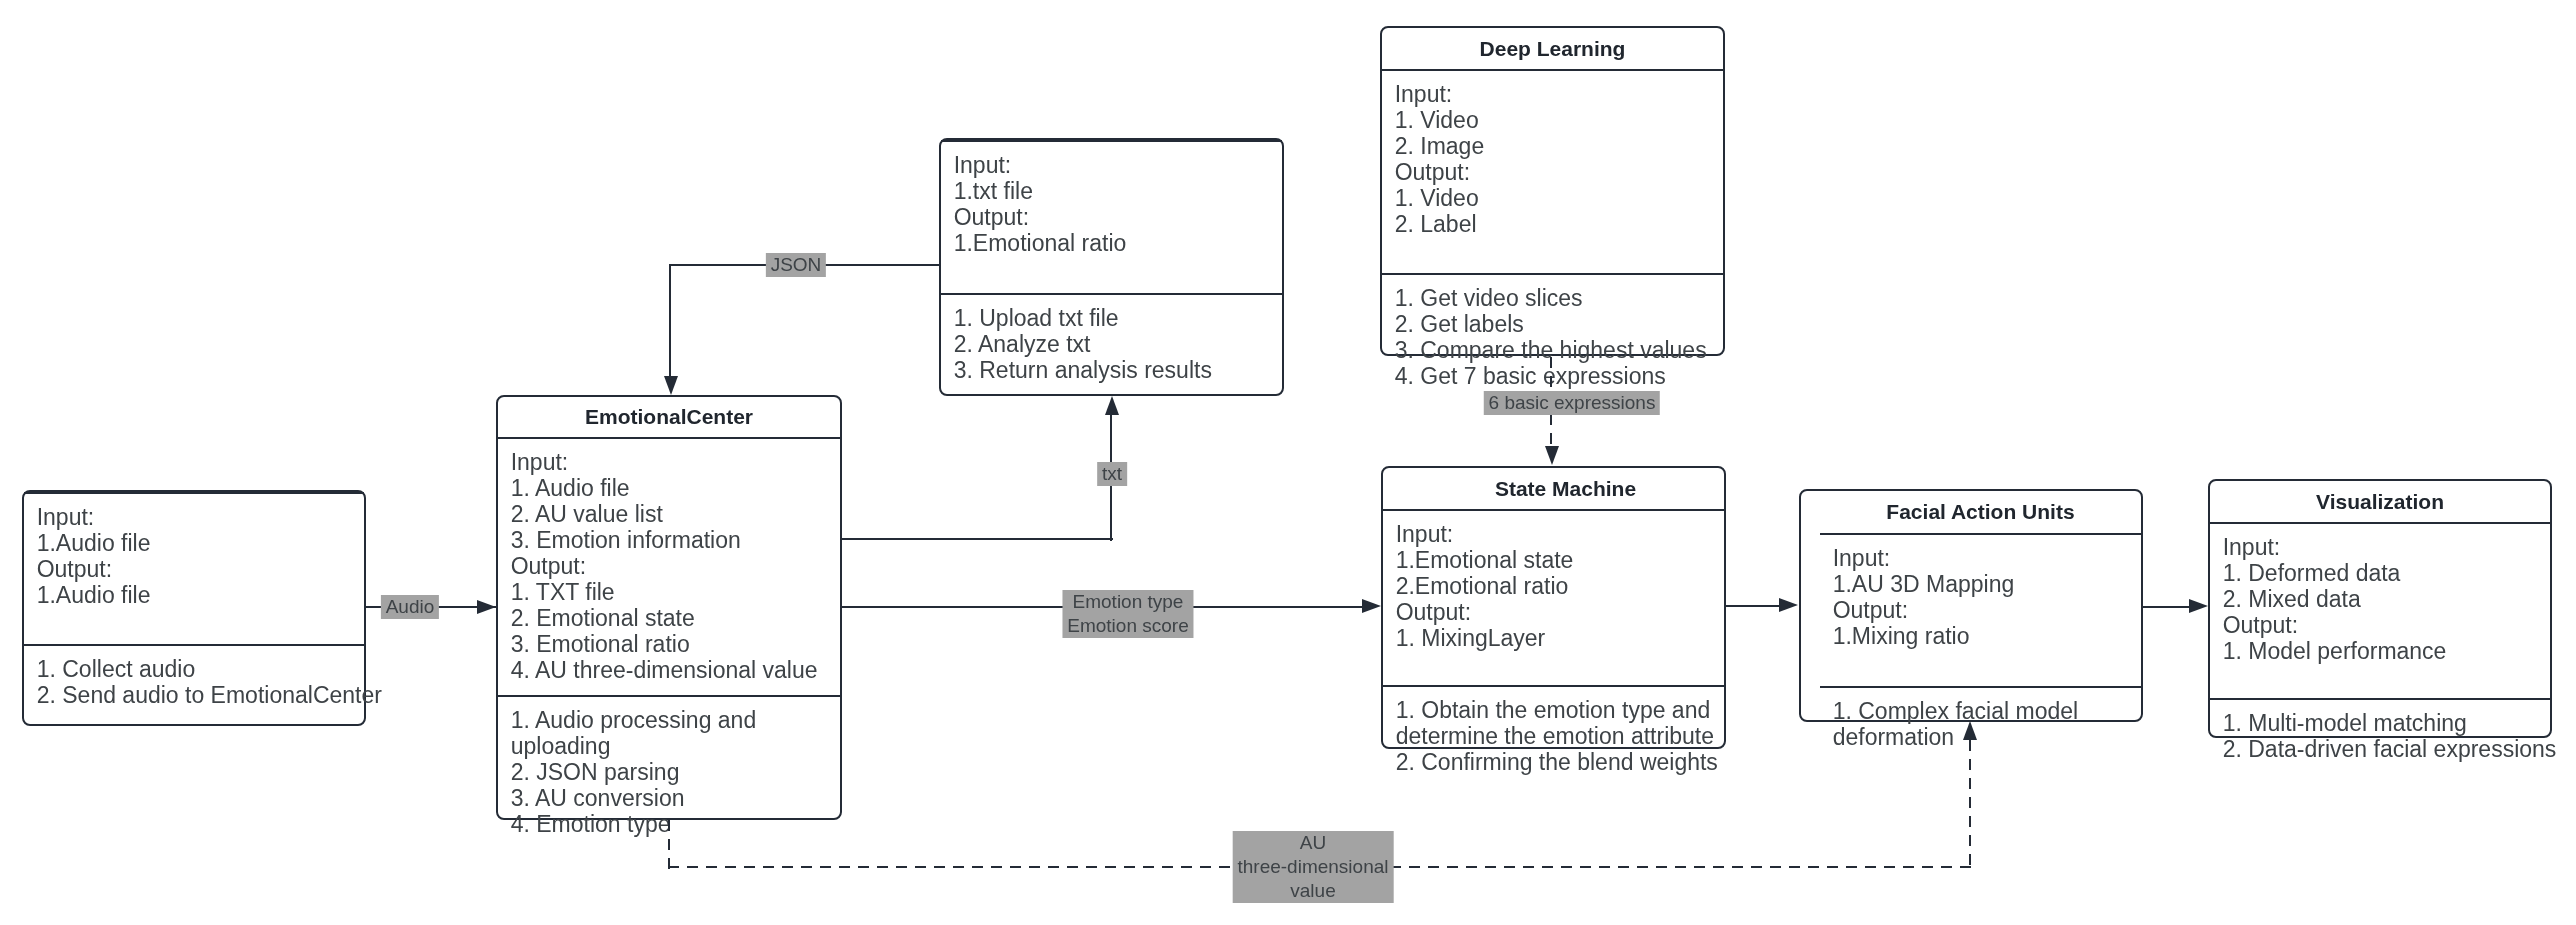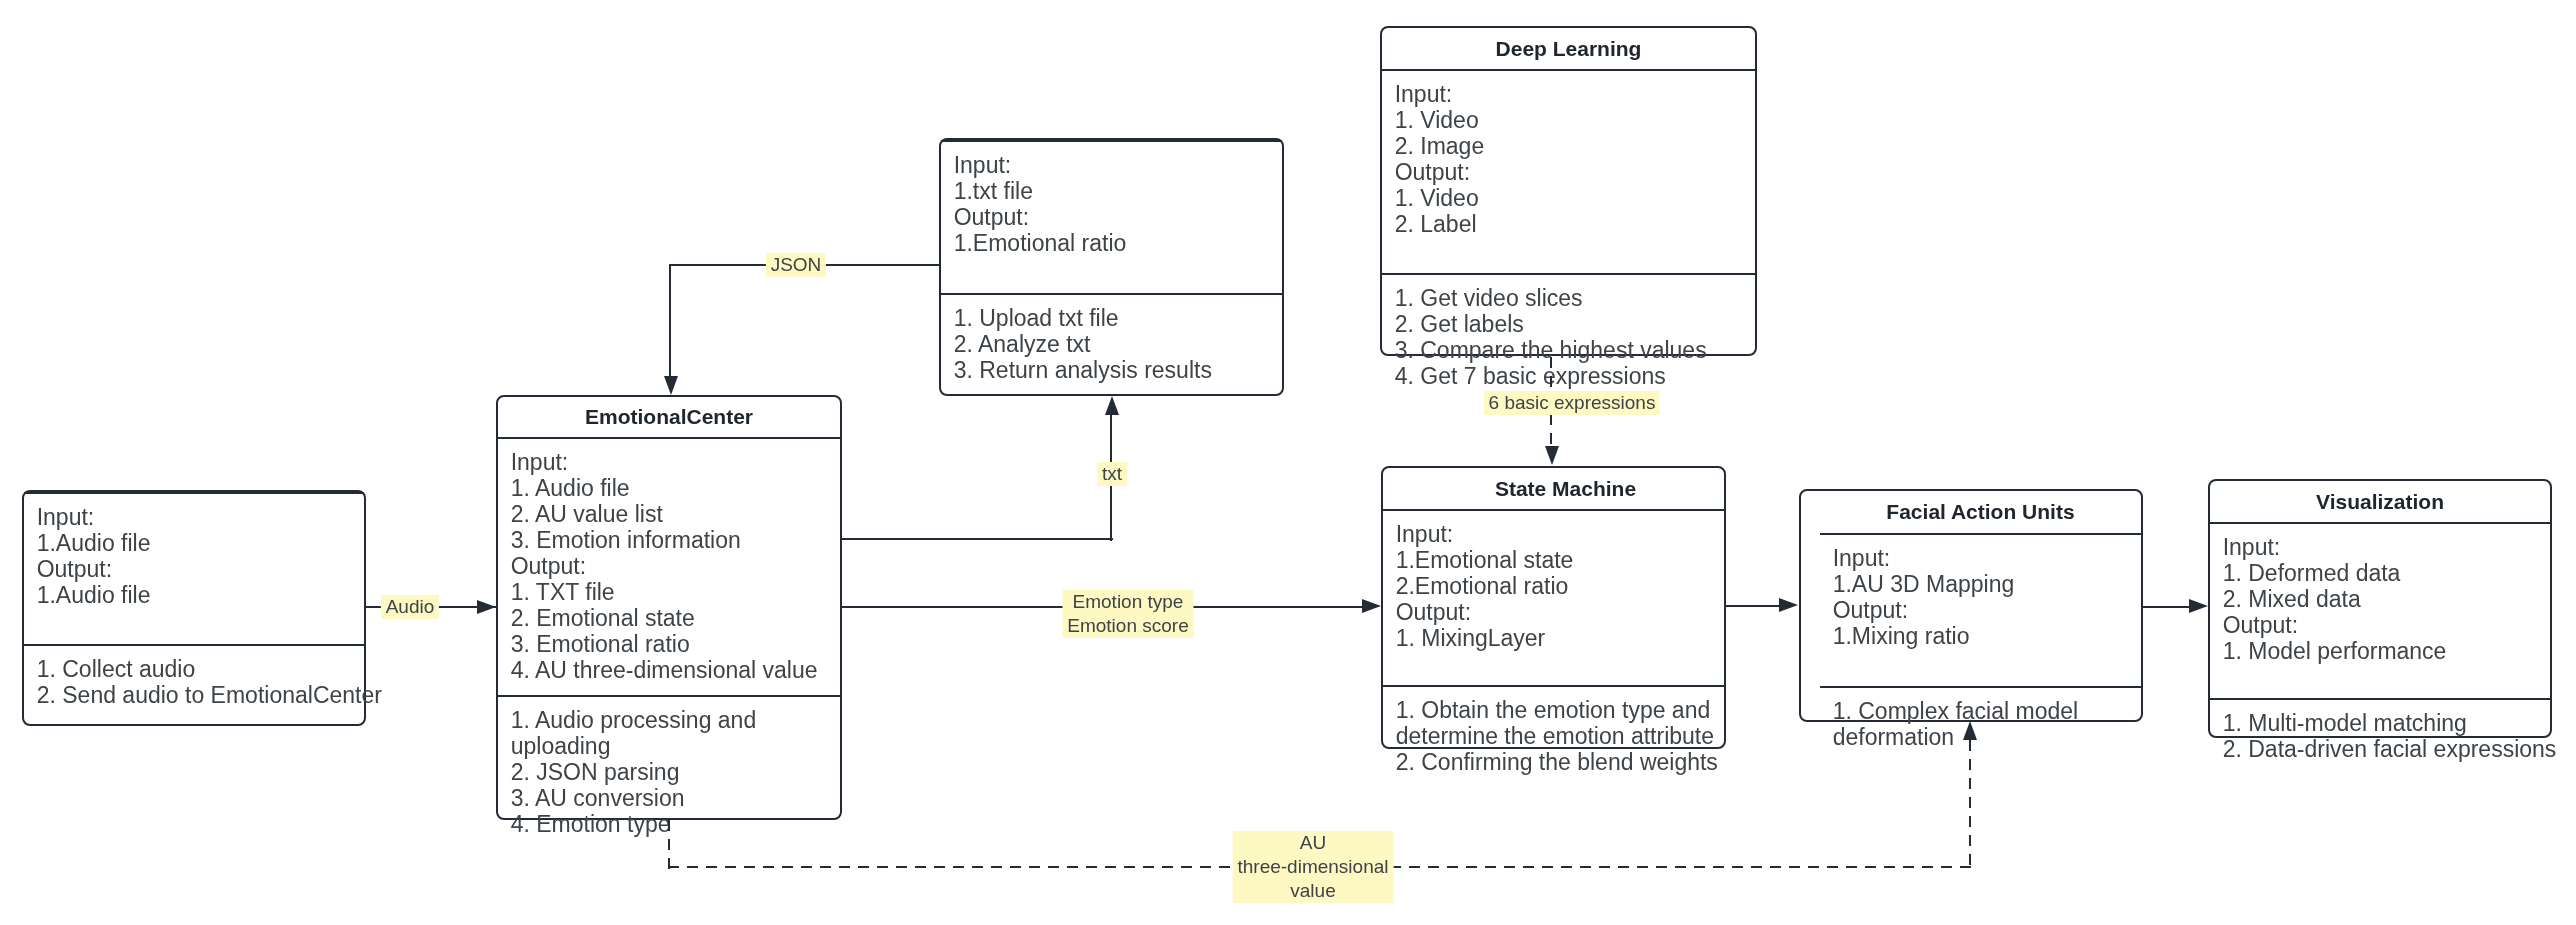--- a/index.html
+++ b/index.html
@@ -54,21 +54,21 @@
   .vline { position: absolute; width: 2.4px; background: var(--line); }
   .dash-h { position: absolute; height: 2.4px; background: repeating-linear-gradient(90deg, var(--line) 0 11px, transparent 11px 19px); }
   .dash-v { position: absolute; width: 2.4px; background: repeating-linear-gradient(180deg, var(--line) 0 11px, transparent 11px 19px); }
   .arrow { position: absolute; width: 0; height: 0; }
   .arrow-right { border-top: 7.2px solid transparent; border-bottom: 7.2px solid transparent; border-left: 19px solid var(--line); }
   .arrow-down  { border-left: 7.2px solid transparent; border-right: 7.2px solid transparent; border-top: 19px solid var(--line); }
   .arrow-up    { border-left: 7.2px solid transparent; border-right: 7.2px solid transparent; border-bottom: 19px solid var(--line); }
   .edge-label {
     position: absolute;
     transform: translateX(-50%);
-    background: #fef9c3;
+    background: #a3a3a3;
     color: var(--text);
     font-size: 19px;
     line-height: 24px;
     text-align: center;
     white-space: pre;
     padding: 0 4.8px;
     z-index: 5;
   }
 </style>
 </head>
@@ -106,21 +106,21 @@
   <div class="uml-box" style="left:939px; top:138px; width:345px; height:258px;">
     <div class="uml-attrs" style="height:119px;">Input:
 1.txt file
 Output:
 1.Emotional ratio</div>
     <div class="uml-methods">1. Upload txt file
 2. Analyze txt
 3. Return analysis results</div>
   </div>
 
-  <div class="uml-box" style="left:1380px; top:26px; width:377px; height:330px;">
+  <div class="uml-box" style="left:1380px; top:26px; width:345px; height:330px;">
     <div class="uml-title" style="height:41px;">Deep Learning</div>
     <div class="uml-attrs" style="height:170px;">Input:
 1. Video
 2. Image
 Output:
 1. Video
 2. Label</div>
     <div class="uml-methods">1. Get video slices
 2. Get labels
 3. Compare the highest values

